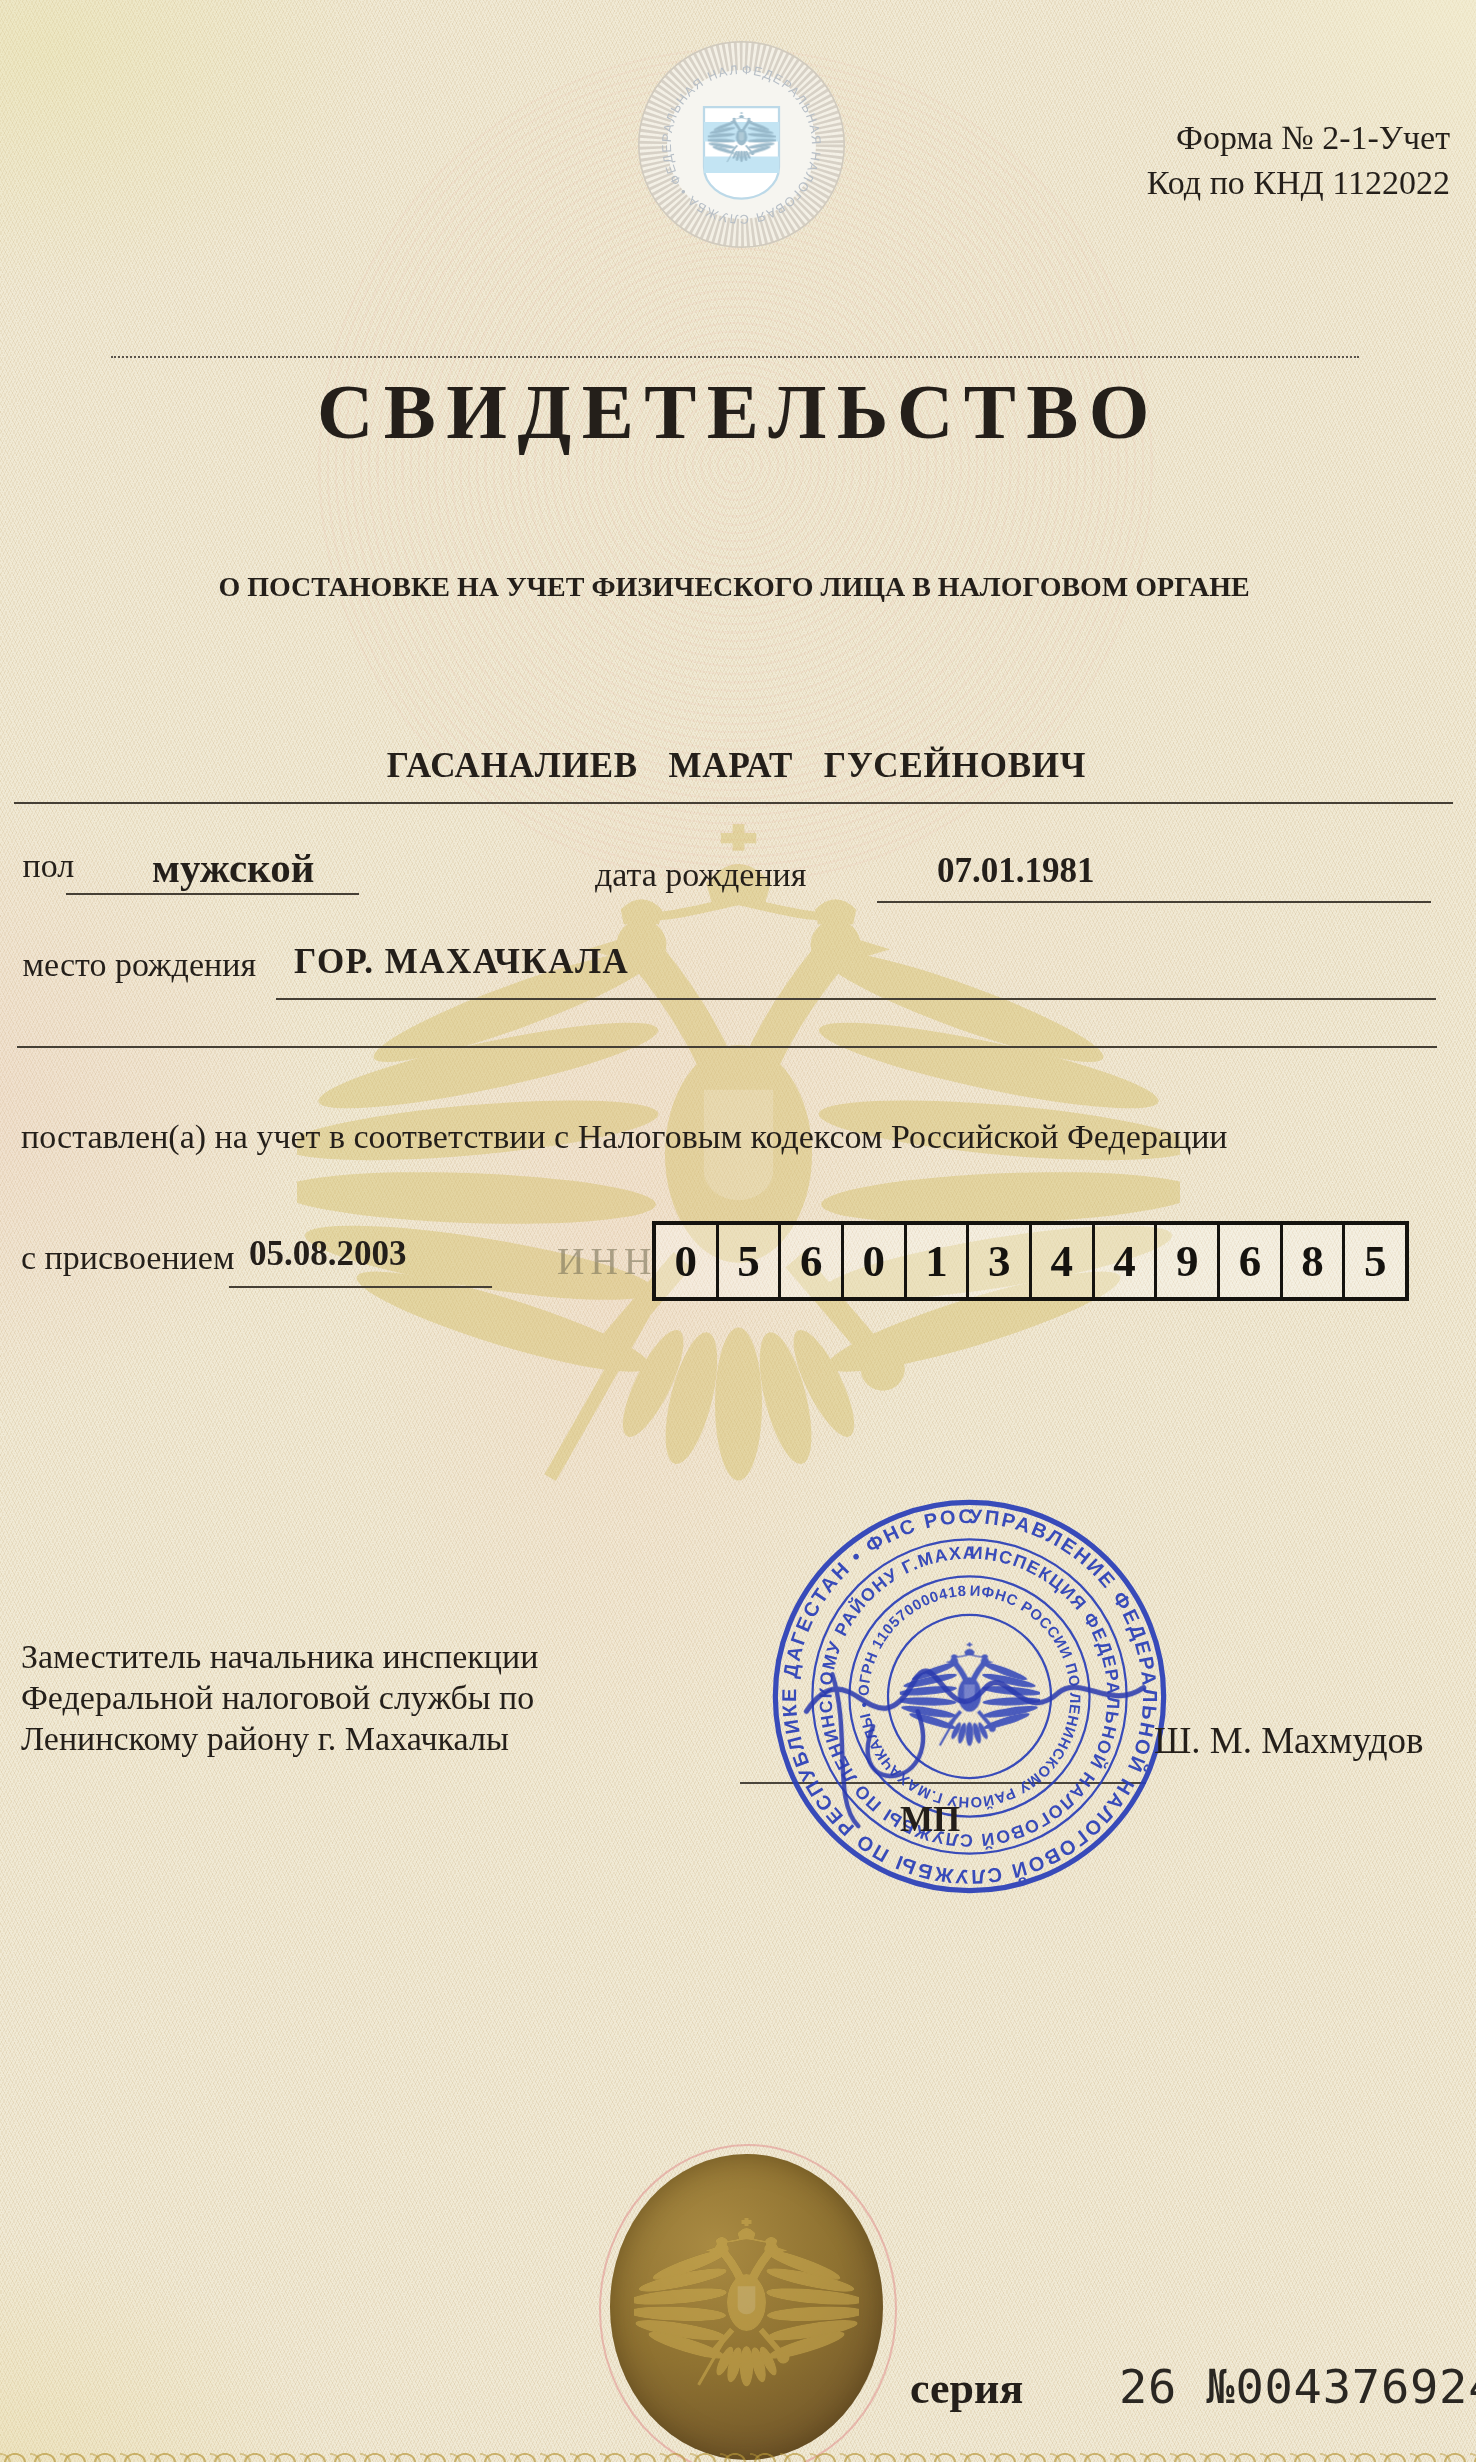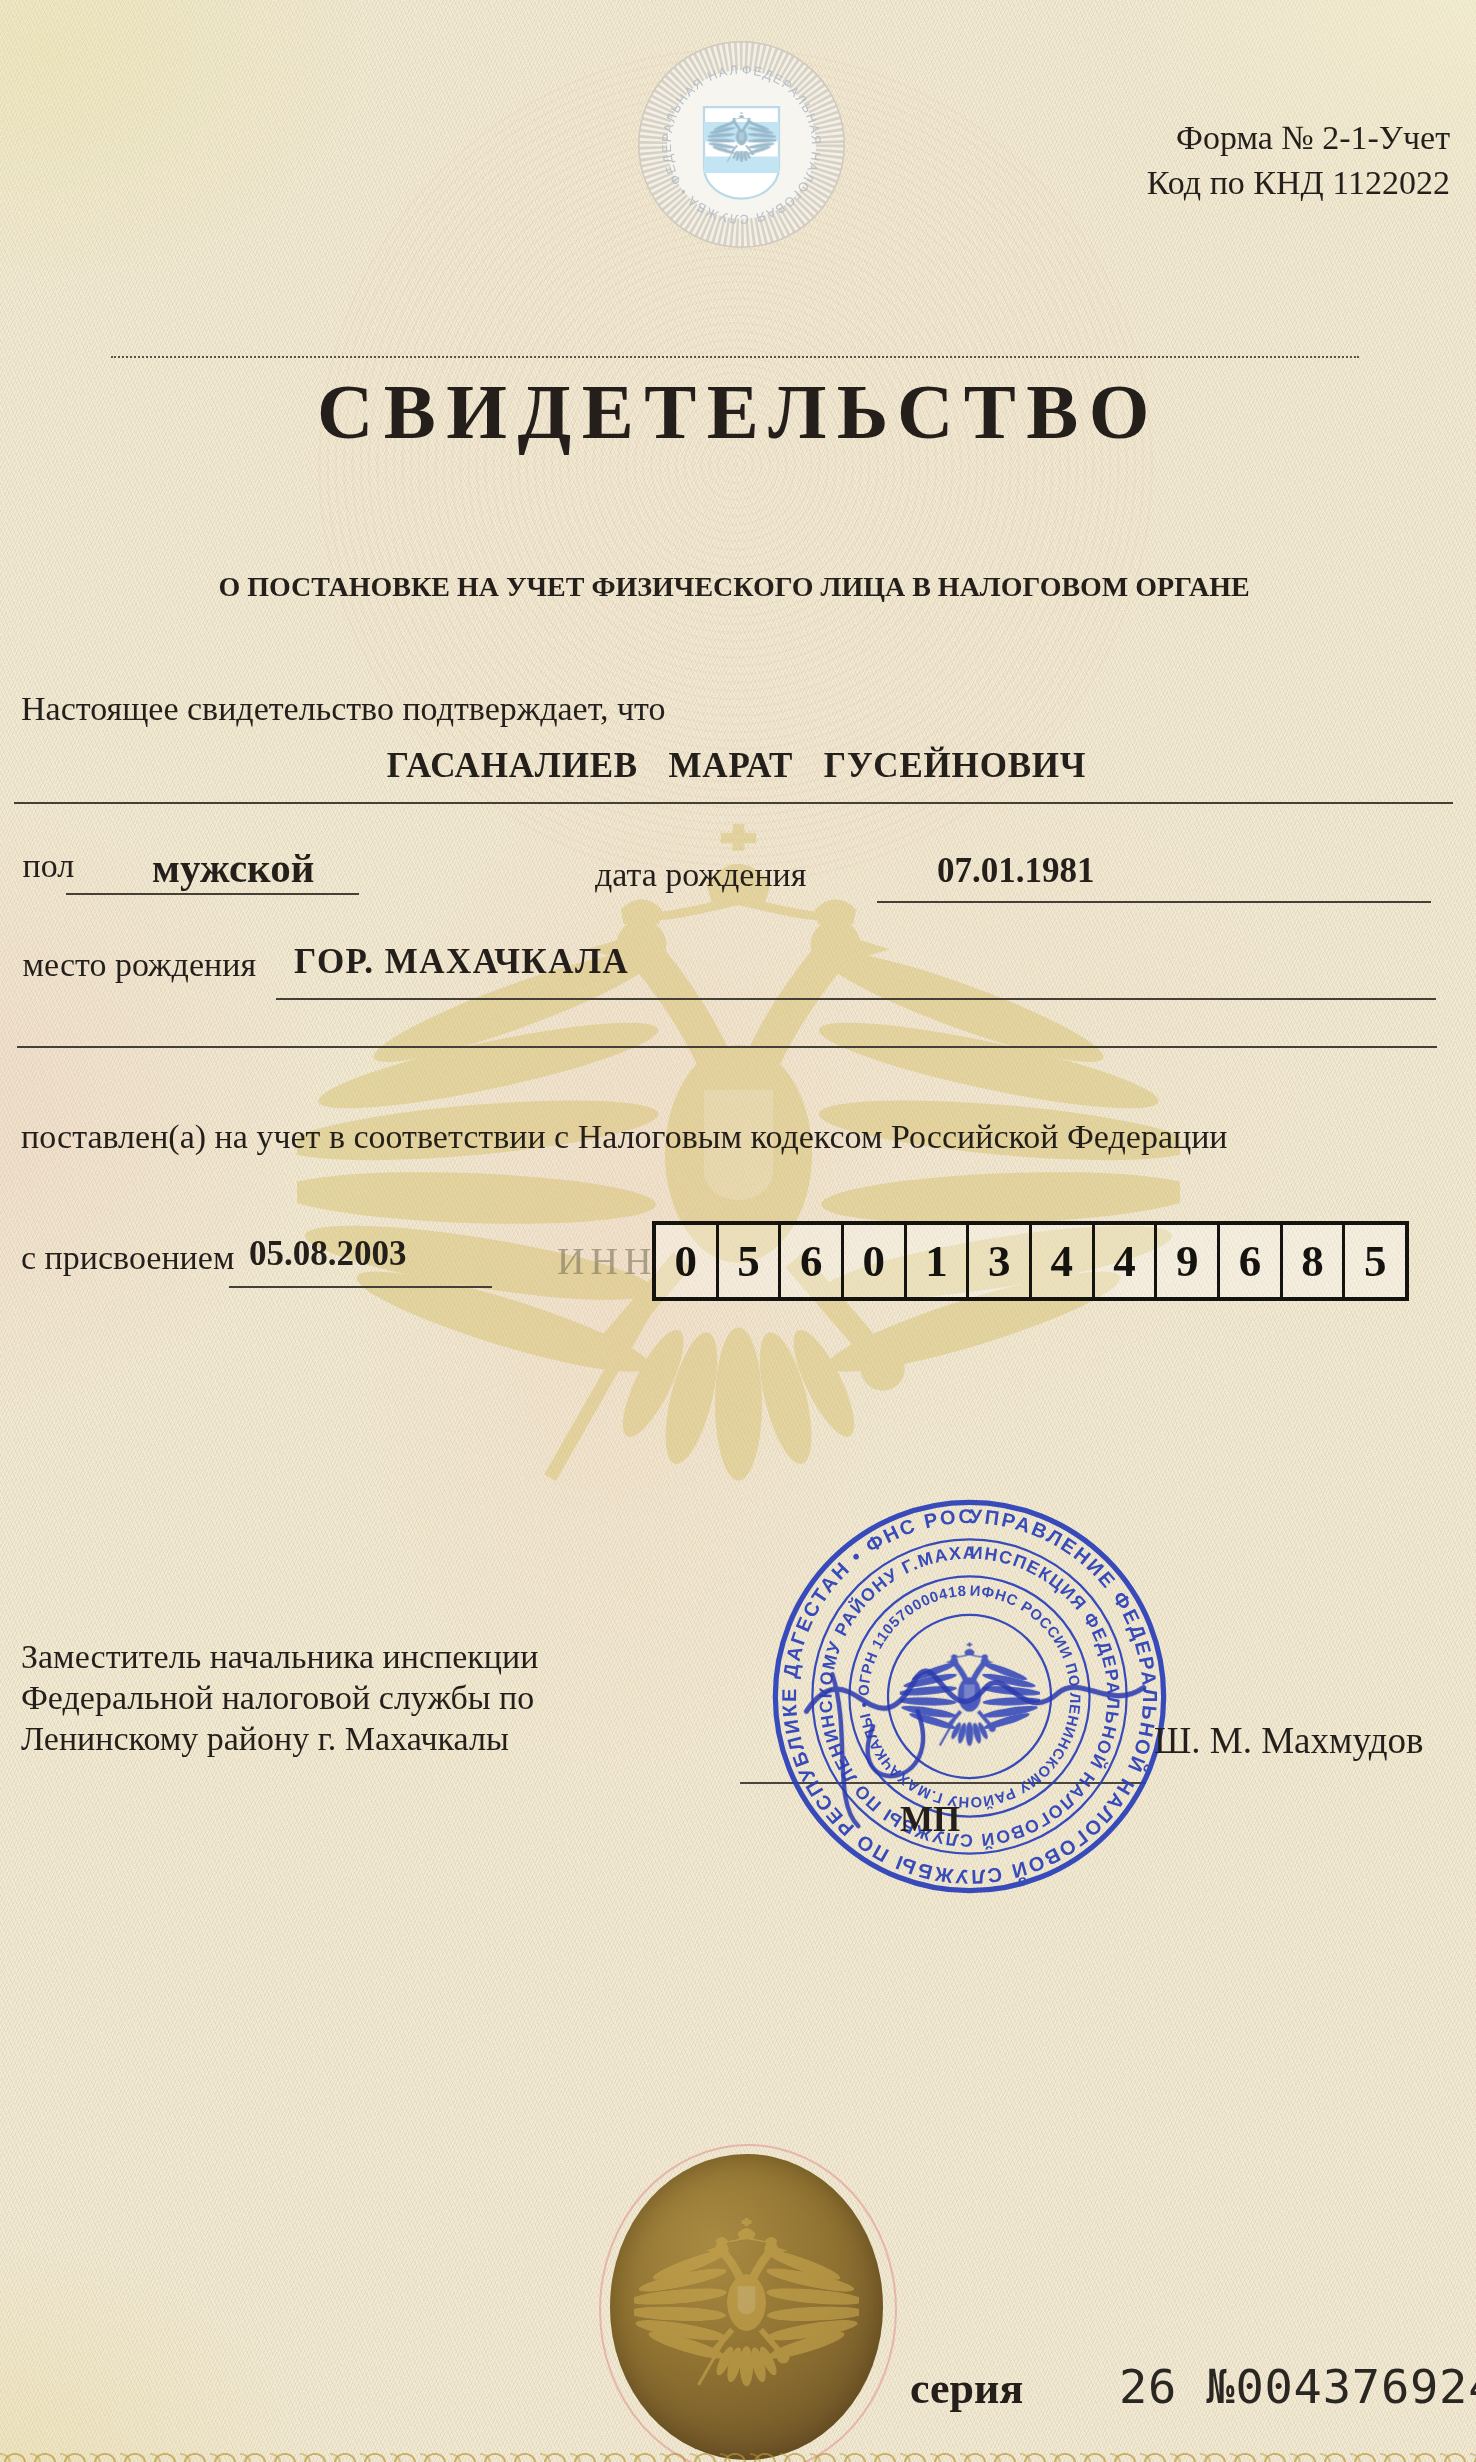--- a/index.html
+++ b/index.html
@@ -152,21 +152,20 @@
 
   <div class="abs hdr-right content">
     <div>Форма № 2-1-Учет</div>
     <div>Код по КНД 1122022</div>
   </div>
 
   <div class="abs rule-dotted content"></div>
   <div class="txt doc-title content">СВИДЕТЕЛЬСТВО</div>
   <div class="txt subtitle content">О ПОСТАНОВКЕ НА УЧЕТ ФИЗИЧЕСКОГО ЛИЦА В НАЛОГОВОМ ОРГАНЕ</div>
 
-  <div class="txt confirm content">Настоящее свидетельство подтверждает, что</div>
 
   <div class="txt fullname content" style="left:173px;width:1127px;">ГАСАНАЛИЕВ  МАРАТ  ГУСЕЙНОВИЧ</div>
   <div class="rule r-name"></div>
 
   <div class="txt sex-label">пол</div>
   <div class="txt sex-value">мужской</div>
   <div class="rule r-sex"></div>
 
   <div class="txt dob-label">дата рождения</div>
   <div class="txt dob-value">07.01.1981</div>

